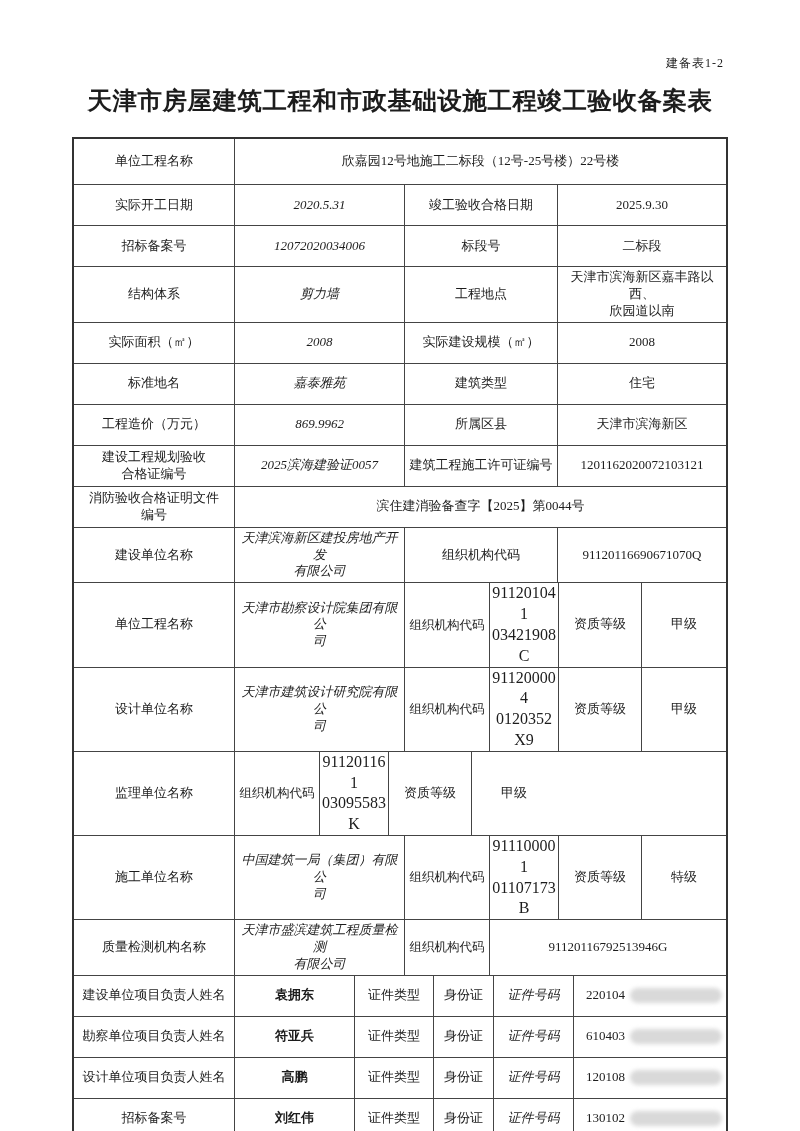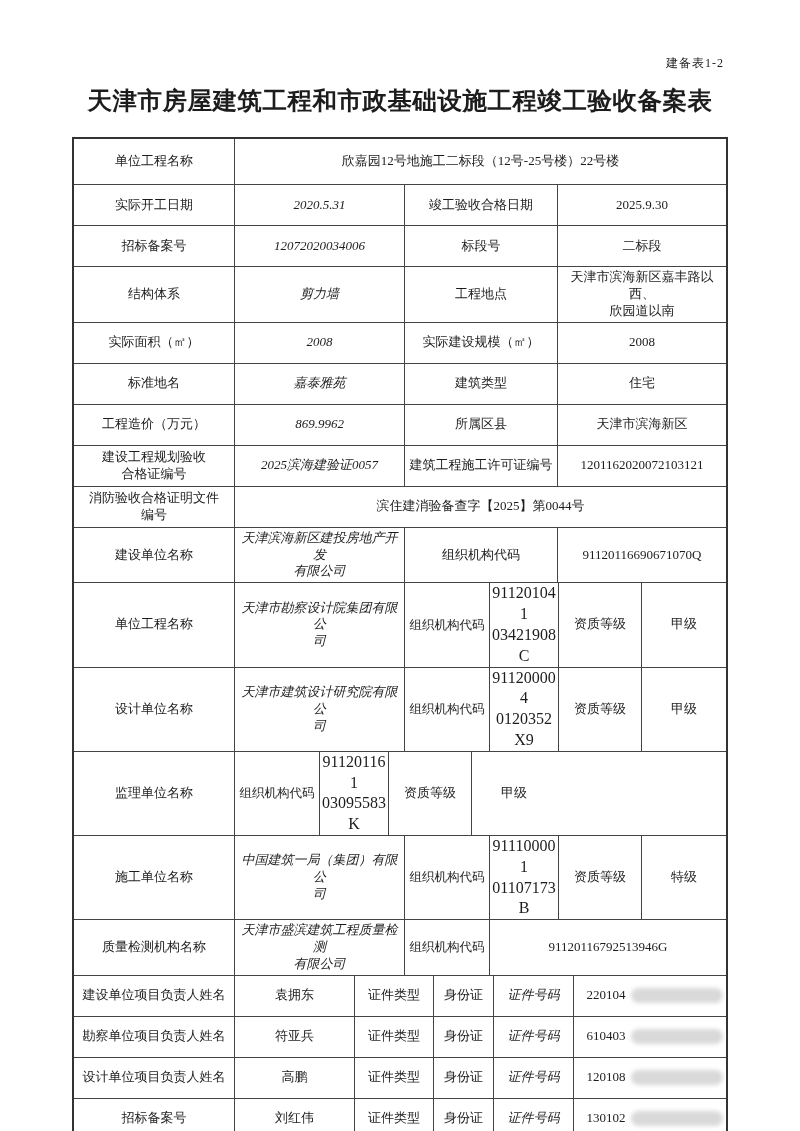--- a/index.html
+++ b/index.html
@@ -58,25 +58,25 @@
   .w-label { width: 161px; flex: 0 0 161px; }
   .w-full  { width: 491px; flex: 0 0 491px; }
   .w-v1    { width: 170px; flex: 0 0 170px; font-style: italic; }
   .w-l2    { width: 153px; flex: 0 0 153px; }
   .w-v2    { width: 168px; flex: 0 0 168px; }
   .w-orgl  { width: 85px;  flex: 0 0 85px; font-size: 12.5px; }
   .w-code  { width: 69px;  flex: 0 0 69px; font-size: 16px; padding: 0 1px; }
   .w-gradl { width: 83px;  flex: 0 0 83px; }
   .w-grad  { width: 84px;  flex: 0 0 84px; }
   .w-codew { width: 236px; flex: 0 0 236px; }
-  .w-pname { width: 120px; flex: 0 0 120px; }
+  .w-pname { width: 120px; flex: 0 0 120px; font-weight: bold; }
   .w-ctype { width: 79px;  flex: 0 0 79px; }
   .w-idc   { width: 60px;  flex: 0 0 60px; }
   .w-cno   { width: 80px;  flex: 0 0 80px; font-style: italic; }
-  .w-num   { width: 152px; flex: 0 0 152px; justify-content: center; padding-left: 12px; }
+  .w-num   { width: 152px; flex: 0 0 152px; justify-content: flex-start; padding-left: 12px; }
   .redact {
     display: inline-block;
     width: 92px; height: 15px;
     margin-left: 5px;
     border-radius: 8px;
     background: #d9d9d9;
     filter: blur(2px);
     vertical-align: middle;
     flex: 0 0 auto;
   }

